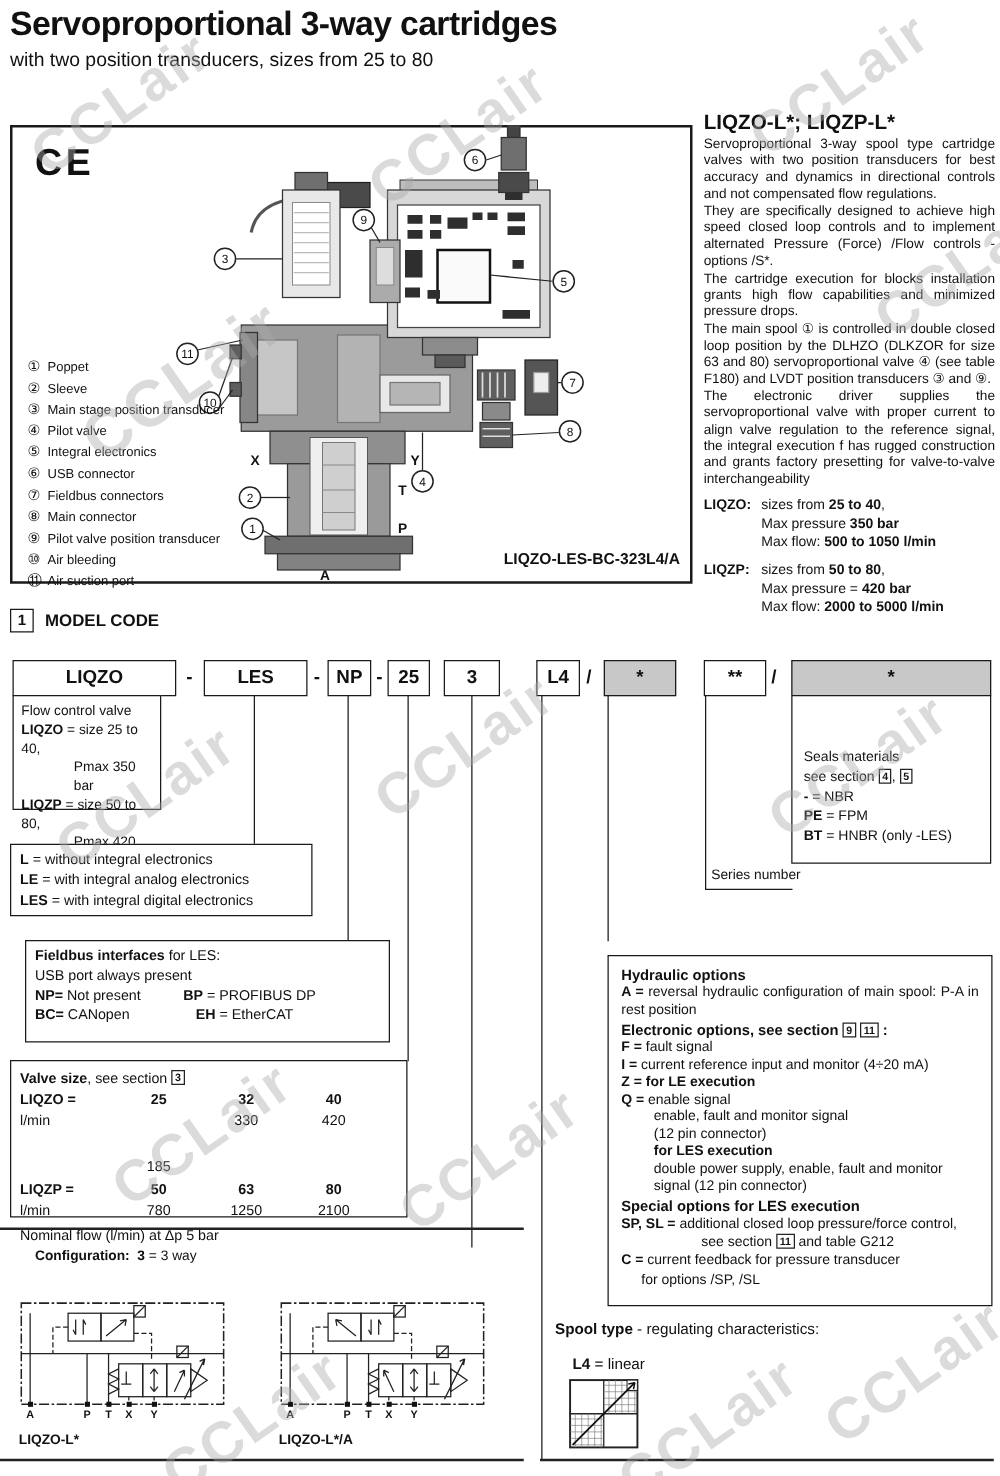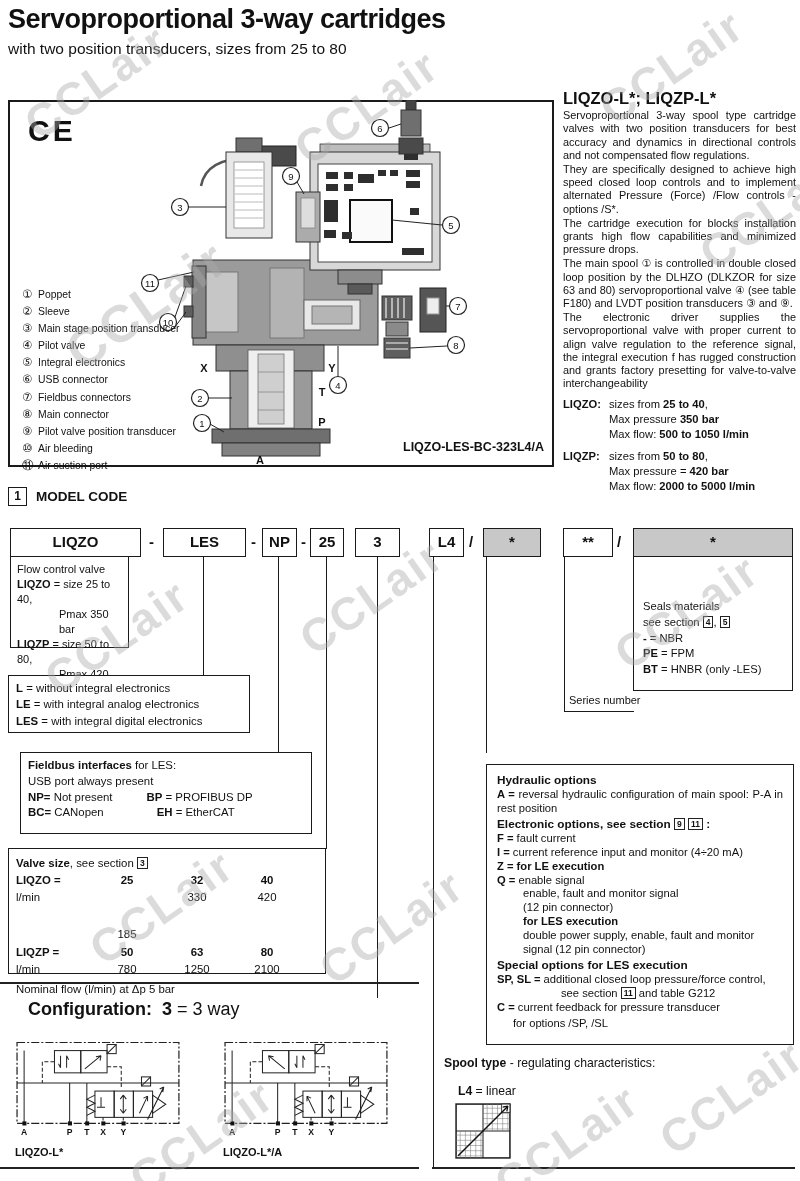--- a/index.html
+++ b/index.html
@@ -306,21 +306,21 @@
         <span style="width:76px;">l/min</span>
         <span style="width:70px;text-align:center;">780</span>
         <span style="width:70px;text-align:center;">1250</span>
         <span style="width:70px;text-align:center;">2100</span>
       </div>
   <div style="margin-top:3px;">Nominal flow (l/min) at Δp 5 bar</div>
 </div>
 
 <div class="rule" style="left:0;top:982px;width:419px;"></div>
 
-<div class="abs" style="left:28px;top:999px;font-size:18px;">
+<div class="abs" style="left:28px;top:999px;font-size:11px;">
   <span class="b">Configuration:</span>&nbsp;&nbsp;<span class="b">3</span> <span>= 3 way</span>
 </div>
 
 <svg class="abs" style="left:14px;top:1036px;" width="172" height="100" viewBox="0 0 170 98">
   <g stroke="#222" fill="none" stroke-width="1">
     <rect x="3" y="6" width="160" height="80" stroke-dasharray="8 2 2 2" stroke-width="1.2"></rect>
     <line x1="3" y1="46" x2="163" y2="46"></line>
     <line x1="10" y1="14" x2="10" y2="86"></line>
     <rect x="40" y="14" width="26" height="22"></rect>
         <rect x="66" y="14" width="26" height="22"></rect>
@@ -418,21 +418,21 @@
   <div><span>see section </span><span class="refbox">4</span><span>, </span><span class="refbox">5</span></div>
   <div><span class="b">-</span> <span>= NBR</span></div>
   <div><span class="b">PE</span> <span>= FPM</span></div>
   <div><span class="b">BT</span> <span>= HNBR (only -LES)</span></div>
 </div>
 
 <div class="box" style="left:486px;top:752px;width:308px;height:281px;padding:7px 10px;margin-top:12px;">
   <div class="opthead">Hydraulic options</div>
   <div class="optline" style="text-align:justify;"><span class="b">A =</span> <span>reversal hydraulic configuration of main spool: P-A in rest position</span></div>
   <div class="opthead"><span>Electronic options, see section </span><span class="refbox">9</span> <span class="refbox">11</span><span> :</span></div>
-  <div class="optline"><span class="b">F =</span> <span>fault current</span></div>
+  <div class="optline"><span class="b">F =</span> <span>fault signal</span></div>
   <div class="optline"><span class="b">I =</span> <span>current reference input and monitor (4÷20 mA)</span></div>
   <div class="optline"><span class="b">Z =</span> <span class="b">for LE execution</span></div>
   <div class="optline"><span class="b">Q =</span> <span>enable signal</span></div>
   <div class="optline ind">enable, fault and monitor signal</div>
   <div class="optline ind">(12 pin connector)</div>
   <div class="optline ind b">for LES execution</div>
   <div class="optline ind">double power supply, enable, fault and monitor</div>
   <div class="optline ind">signal (12 pin connector)</div>
   <div class="opthead">Special options for LES execution</div>
   <div class="optline"><span class="b">SP, SL =</span> <span>additional closed loop pressure/force control,</span></div>

